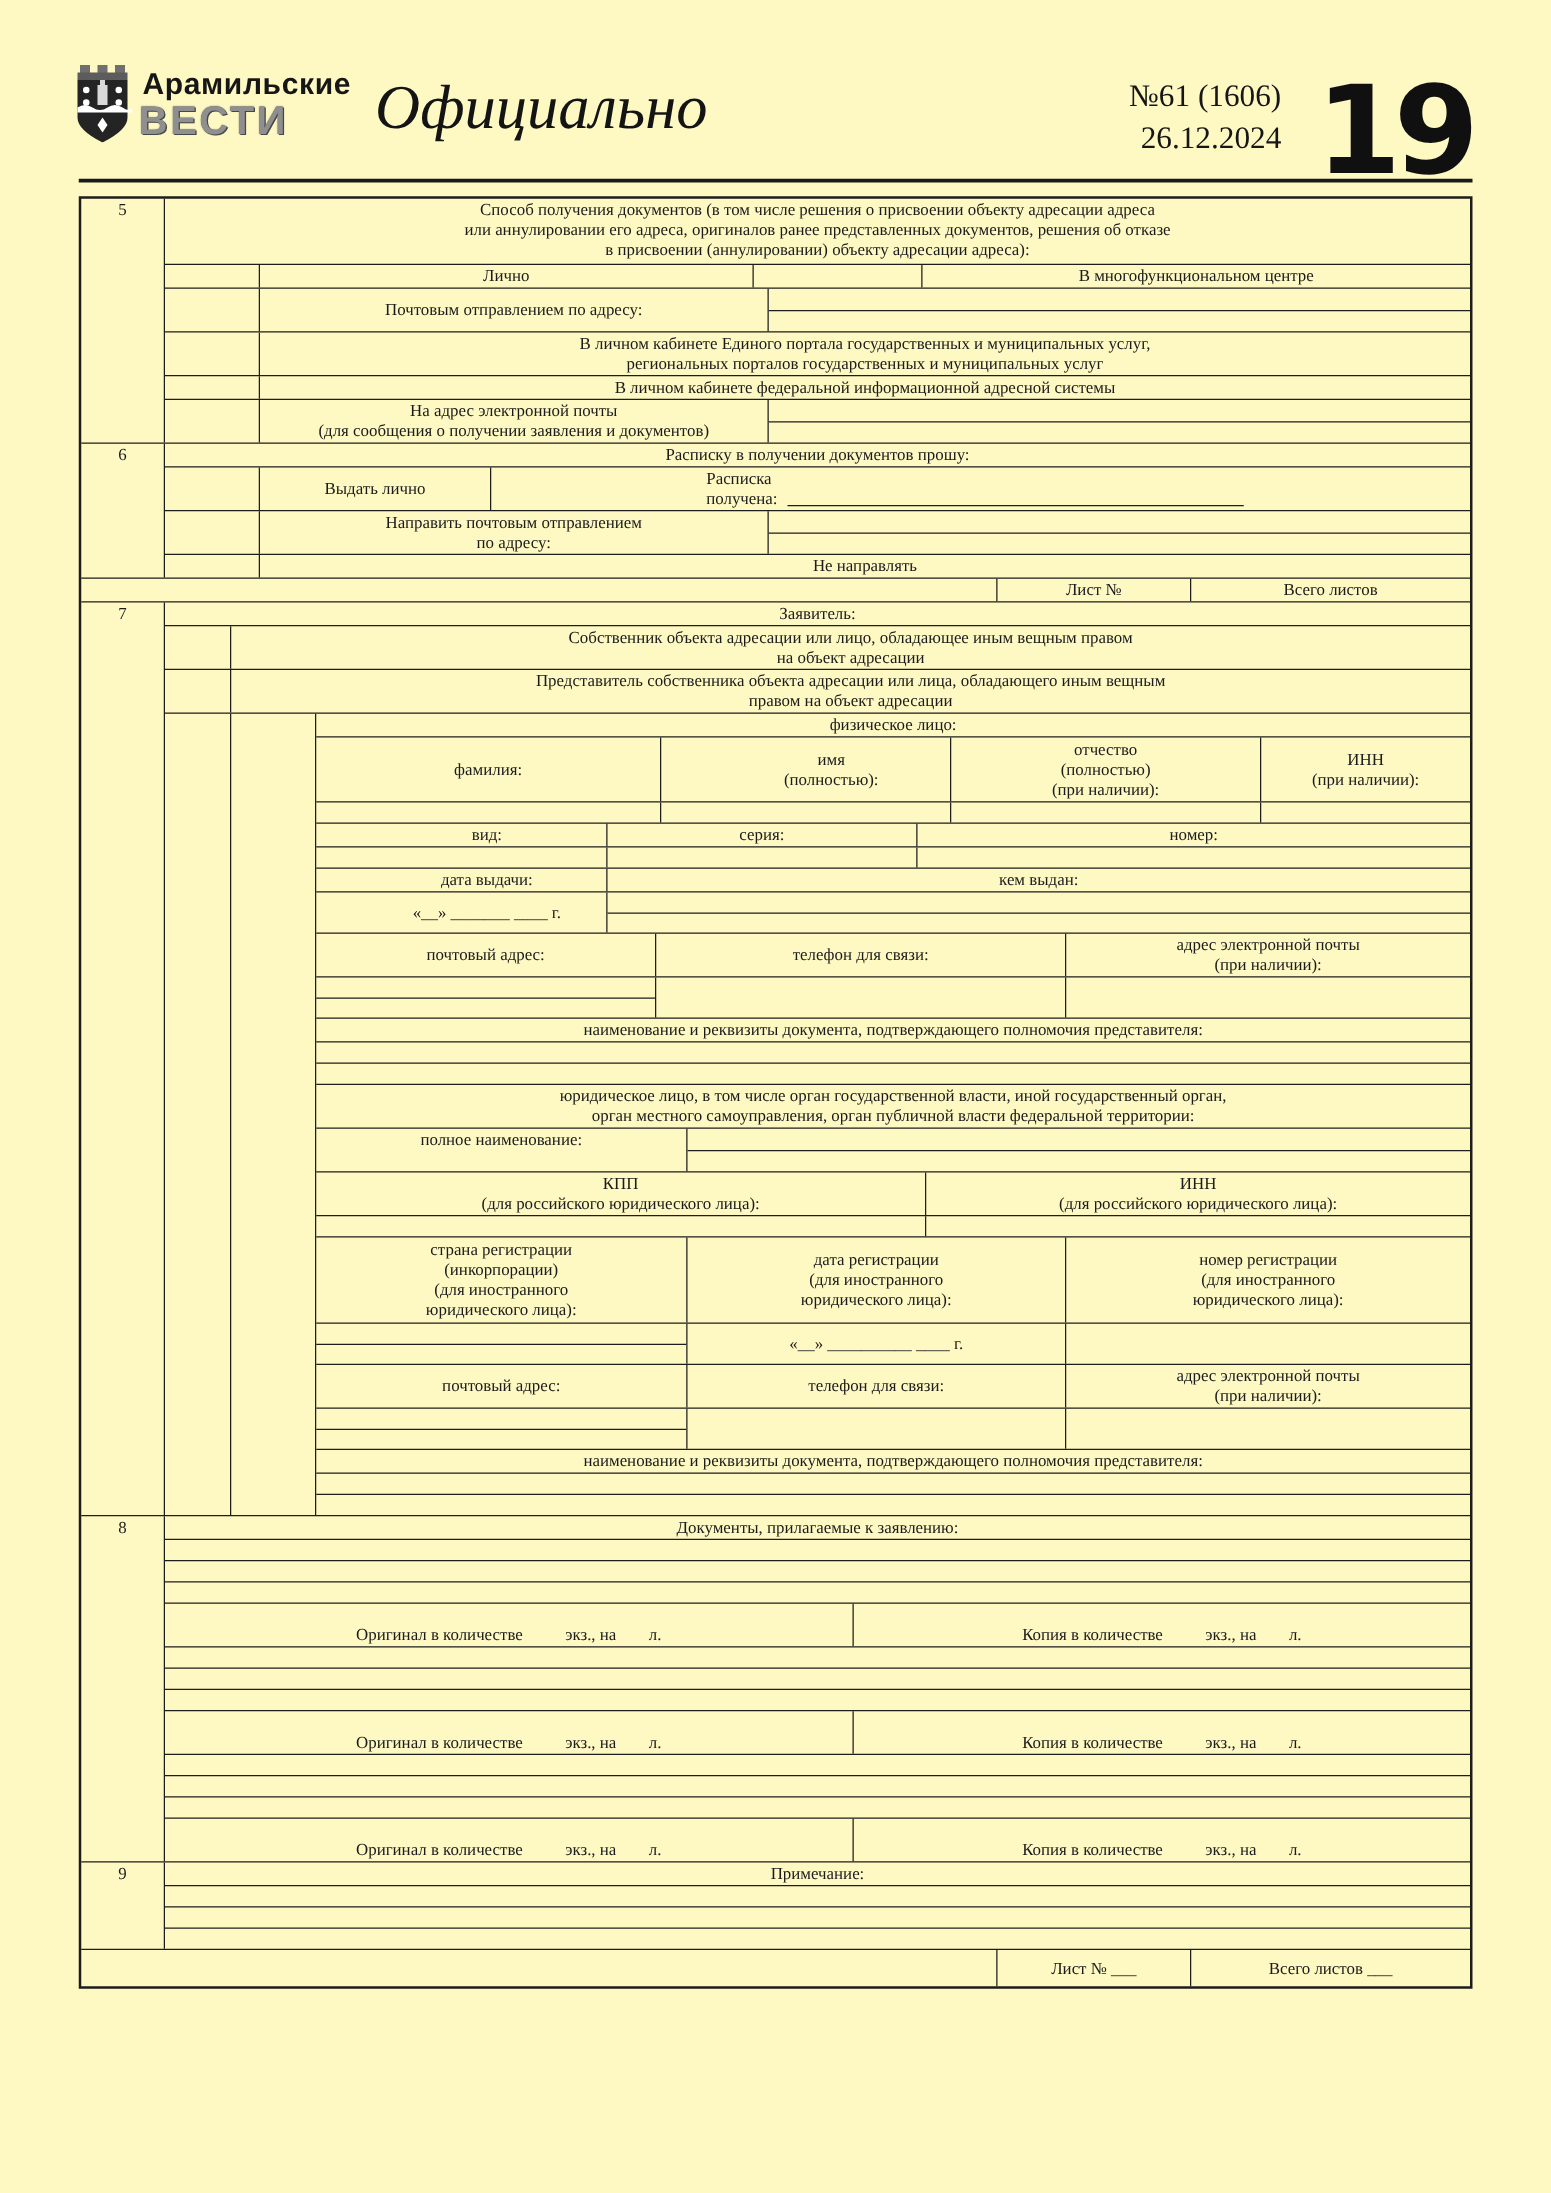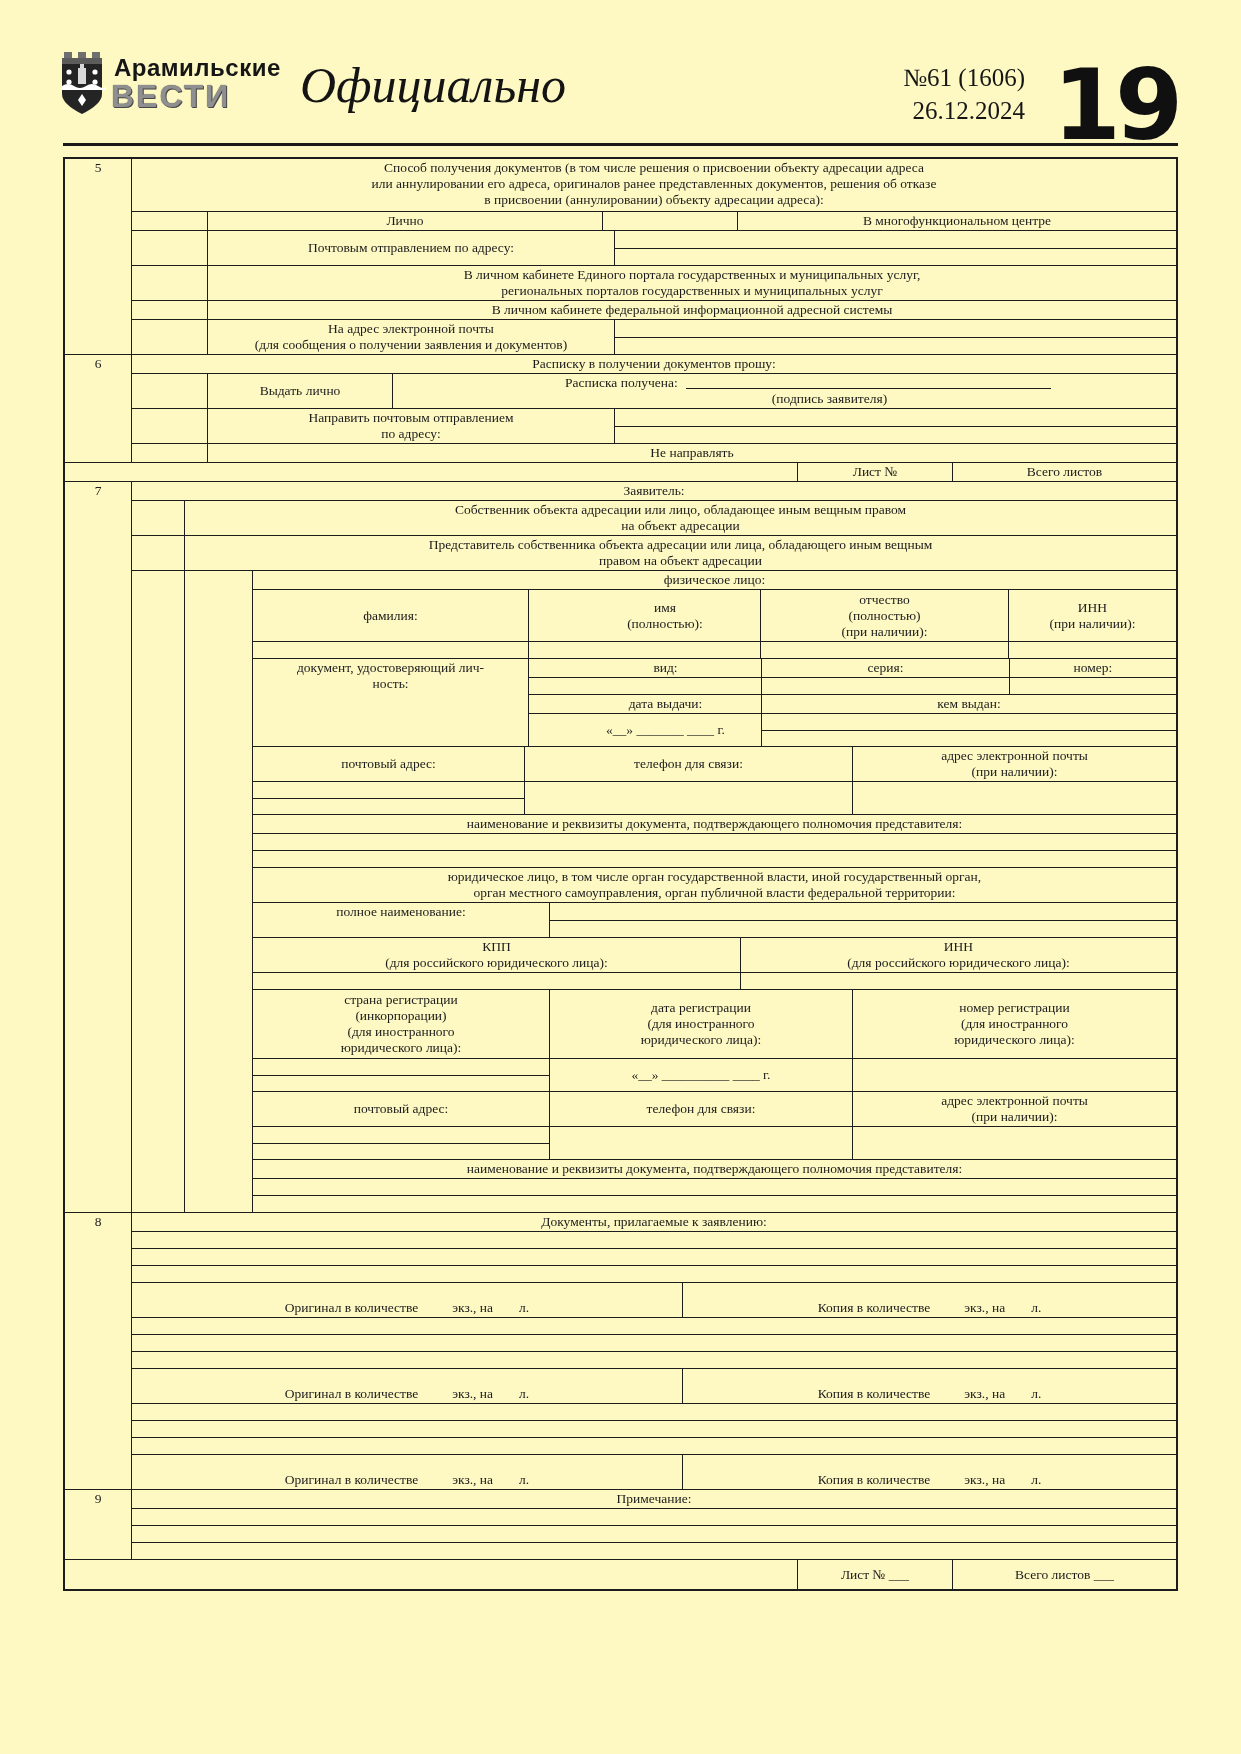--- a/index.html
+++ b/index.html
@@ -47,21 +47,21 @@
   .w395{ flex:0 0 395px; } .w407{ flex:0 0 407px; } .w185{ flex:0 0 185px; }
   .n1{ flex:0 0 52px; }    .n2{ flex:0 0 68px; }
   .w275{ flex:0 0 275px;text-align:center; } .w232{ flex:0 0 232px;padding-left:45px; } .w248{ flex:0 0 248px; }
   .w271{ flex:0 0 271px; } .w328{ flex:0 0 328px; }
   .w296{ flex:0 0 296px; } .w303{ flex:0 0 303px; } .w487{ flex:0 0 487px; }
   .w550{ flex:0 0 550px; } .w732{ flex:0 0 732px; } .w155{ flex:0 0 155px; }
 
   .h1{ min-height:18px; } .hE{ min-height:17px; } .h2{ min-height:35px; }
   .h2x{ min-height:33px; } .h3{ min-height:52px; } .h4{ min-height:69px; } .hF{ min-height:30px; }
 
-  .receipt{ display:flex; flex-direction:column; justify-content:space-between; }
+  .receipt{ display:flex; flex-direction:row; justify-content:space-between; }
   .rline{ display:flex; align-items:flex-end; padding-left:168px; }
   .uline{ flex:0 0 365px; border-bottom:1px solid var(--ln); margin:0 0 2px 8px; }
   .sig{ margin-left:250px; width:365px; text-align:center; }
   .sp1{ margin-left:34px; } .sp2{ margin-left:26px; }
 </style>
 </head>
 <body>
 
 <div class="page">
 
@@ -224,22 +224,20 @@
 (при наличии):</div>
             </div>
             <div class="srow hE">
               <div class="cell w275"></div>
               <div class="cell w232"></div>
               <div class="cell w248"></div>
               <div class="cell grow"></div>
             </div>
 
             <div class="srow">
-              <div class="cell w275 center">документ, удостоверяющий лич-
-ность:</div>
               <div class="stack grow">
                 <div class="srow h1">
                   <div class="cell w232 center vc">вид:</div>
                   <div class="cell w248 center vc">серия:</div>
                   <div class="cell grow center vc">номер:</div>
                 </div>
                 <div class="srow hE">
                   <div class="cell w232"></div>
                   <div class="cell w248"></div>
                   <div class="cell grow"></div>

